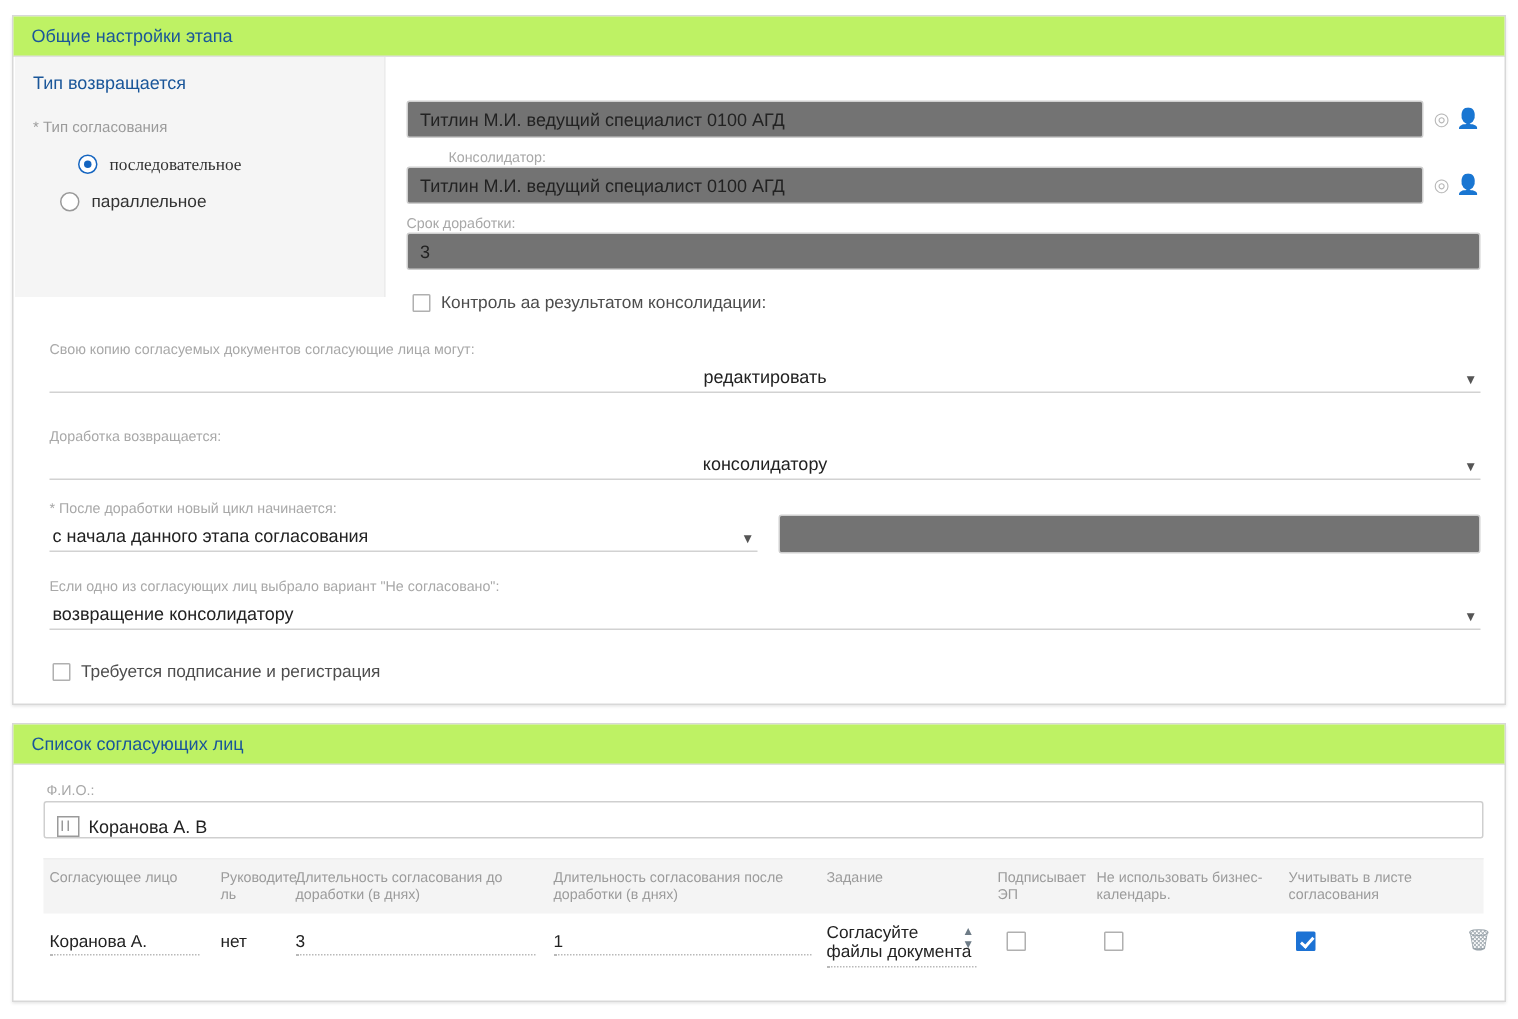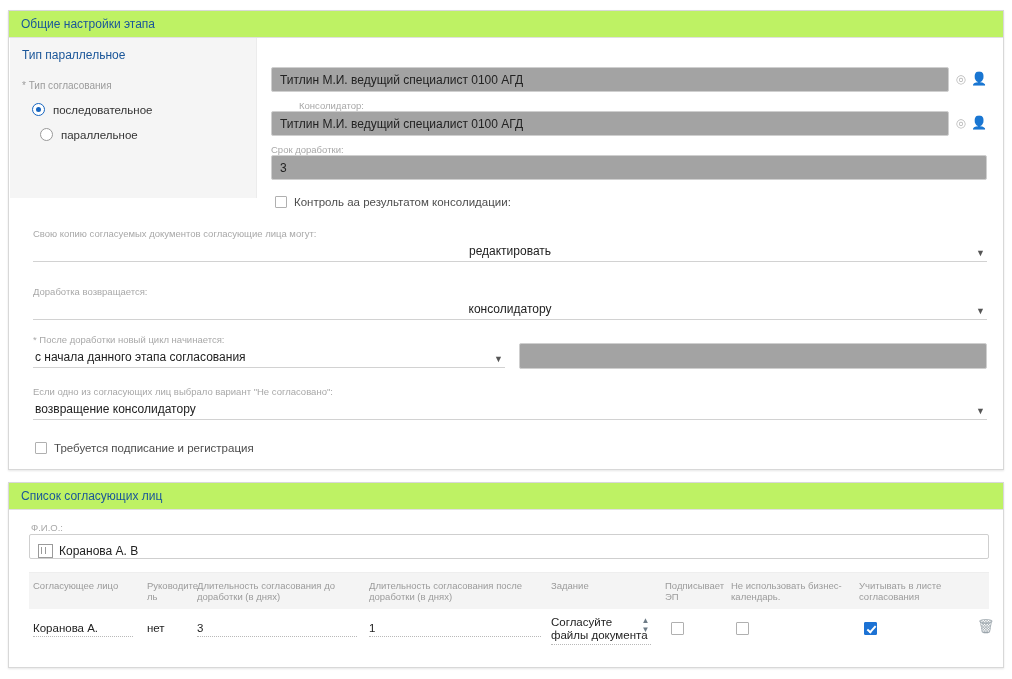--- a/index.html
+++ b/index.html
@@ -90,21 +90,21 @@
   .radio-label {
     font-size: 11.5px;
     color: #333;
   }
 
   .txt-field {
     position: absolute;
     box-sizing: border-box;
     border: 1px solid #cfcfcf;
     border-radius: 2px;
-    background: #a3a3a3;
+    background: #737373;
     font-size: 12px;
     color: #222;
     padding: 0 8px;
     display: flex;
     align-items: center;
     height: 25px;
   }
   .flabel {
     position: absolute;
     font-size: 9.5px;
@@ -257,23 +257,23 @@
 
 <div id="page">
 
   <div class="panel" id="panel-general">
     <div class="panel-header">
       <span>Общие настройки этапа</span>
     </div>
     <div class="panel-body" style="height:433px;">
 
       <div class="left-col">
-        <div class="section-title">Тип параллельное</div>
+        <div class="section-title">Тип возвращается</div>
         <div style="position:absolute; left:12px; top:42px;" class="field-label-small">* Тип согласования</div>
-        <div class="radio-row" style="top:56px; left:4px; position:absolute;">
+        <div class="radio-row" style="top:56px; left:24px; position:absolute;font-family:Liberation Serif, serif;">
           <span class="radio checked"></span>
           <span class="radio-label">последовательное</span>
         </div>
         <div class="radio-row" style="top:81px; left:12px; position:absolute;">
           <span class="radio"></span>
           <span class="radio-label">параллельное</span>
         </div>
       </div>
 
       <div class="flabel" style="left:262px; top:18px;margin-top:12px;">Инициатор:</div>

